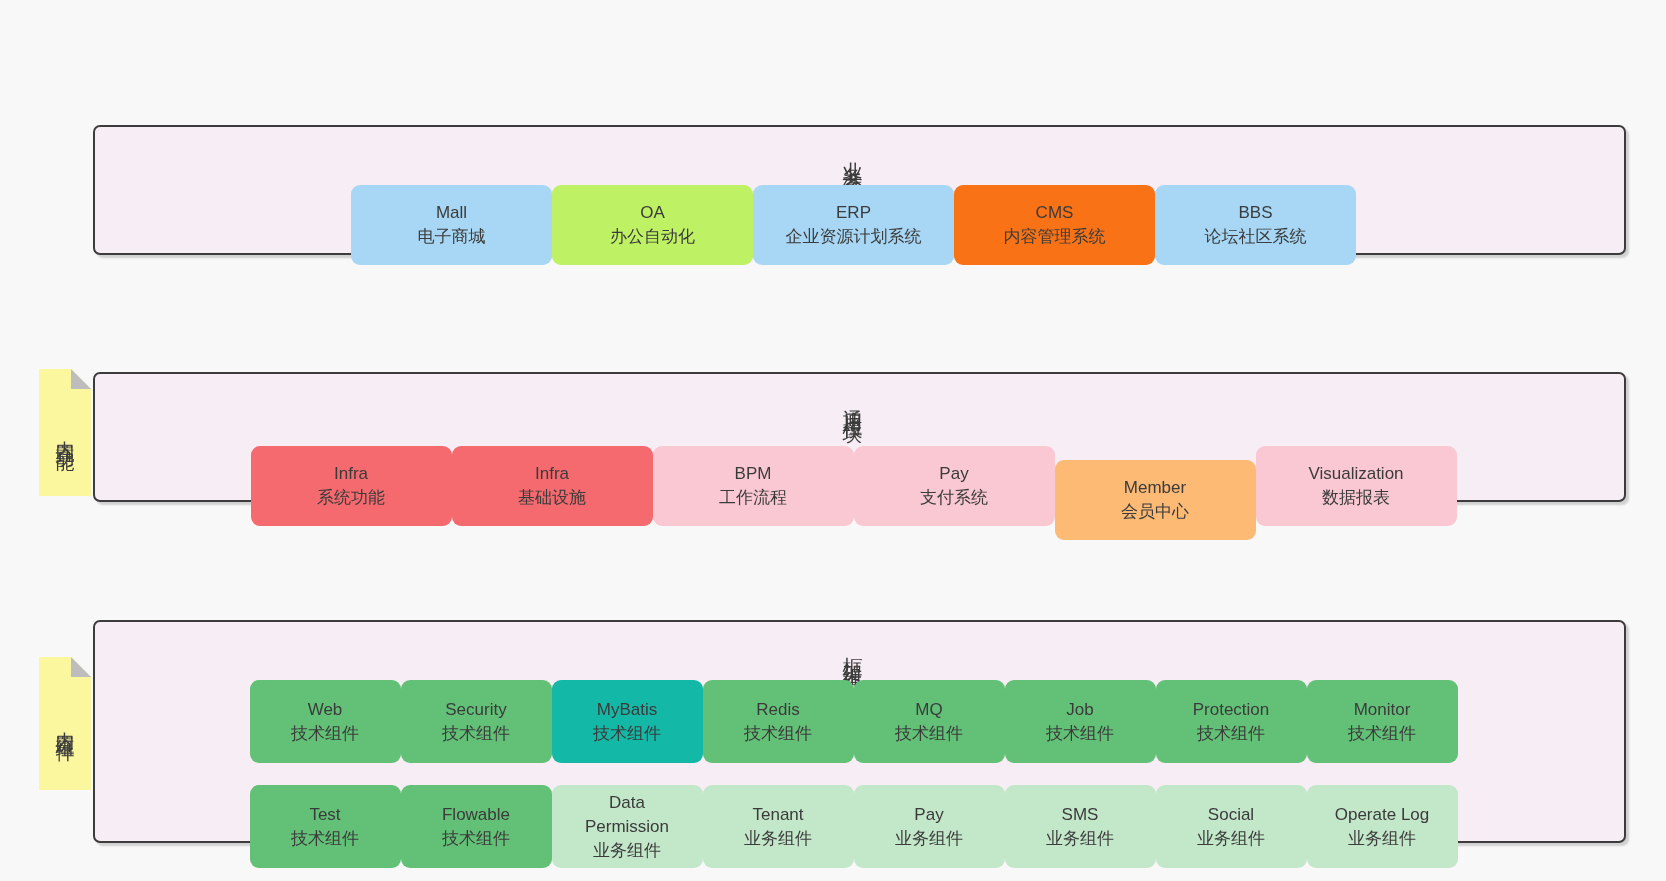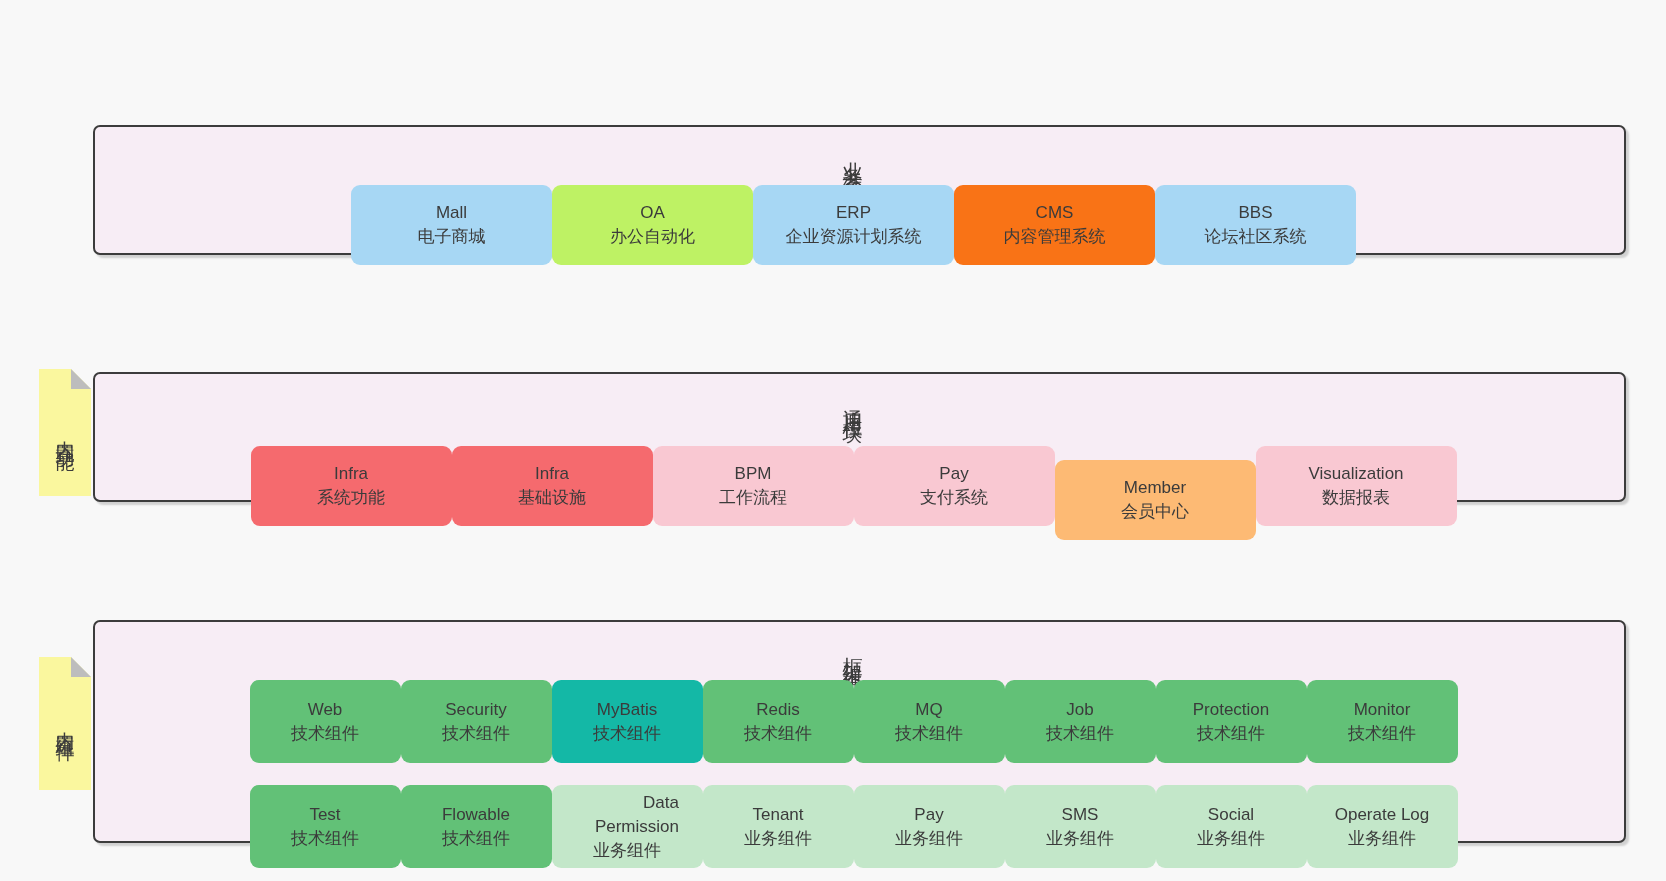--- a/index.html
+++ b/index.html
@@ -28,21 +28,21 @@
   .boxes-row{flex:1;display:flex;justify-content:space-between;align-items:center;height:100%;}
   .boxes-grid{flex:1;display:flex;flex-direction:column;justify-content:center;gap:22px;height:100%;}
   .boxes-grid .boxes-row{flex:0 0 auto;height:auto;}
 
   .box{
     width:201px;height:80px;border-radius:9px;box-sizing:border-box;
     display:flex;flex-direction:column;justify-content:center;align-items:center;
     text-align:center;font-size:17px;line-height:24px;color:#3b3b3b;padding:0 8px;
   }
   .box.small{width:151px;height:83px;}
-  .box.small .box-name{max-width:104px;text-align:right;}
+  .box.small .box-name{max-width:104px;}
   .box-name,.box-desc{white-space:normal;}
 
   
   .note{
     position:absolute;left:39px;width:52px;background:#faf79e;
     clip-path:polygon(0 0,calc(100% - 20px) 0,100% 20px,100% 100%,0 100%);
     display:flex;align-items:center;justify-content:center;
   }
   .note-modules{top:369px;height:127px;}
   .note-components{top:657px;height:133px;}

